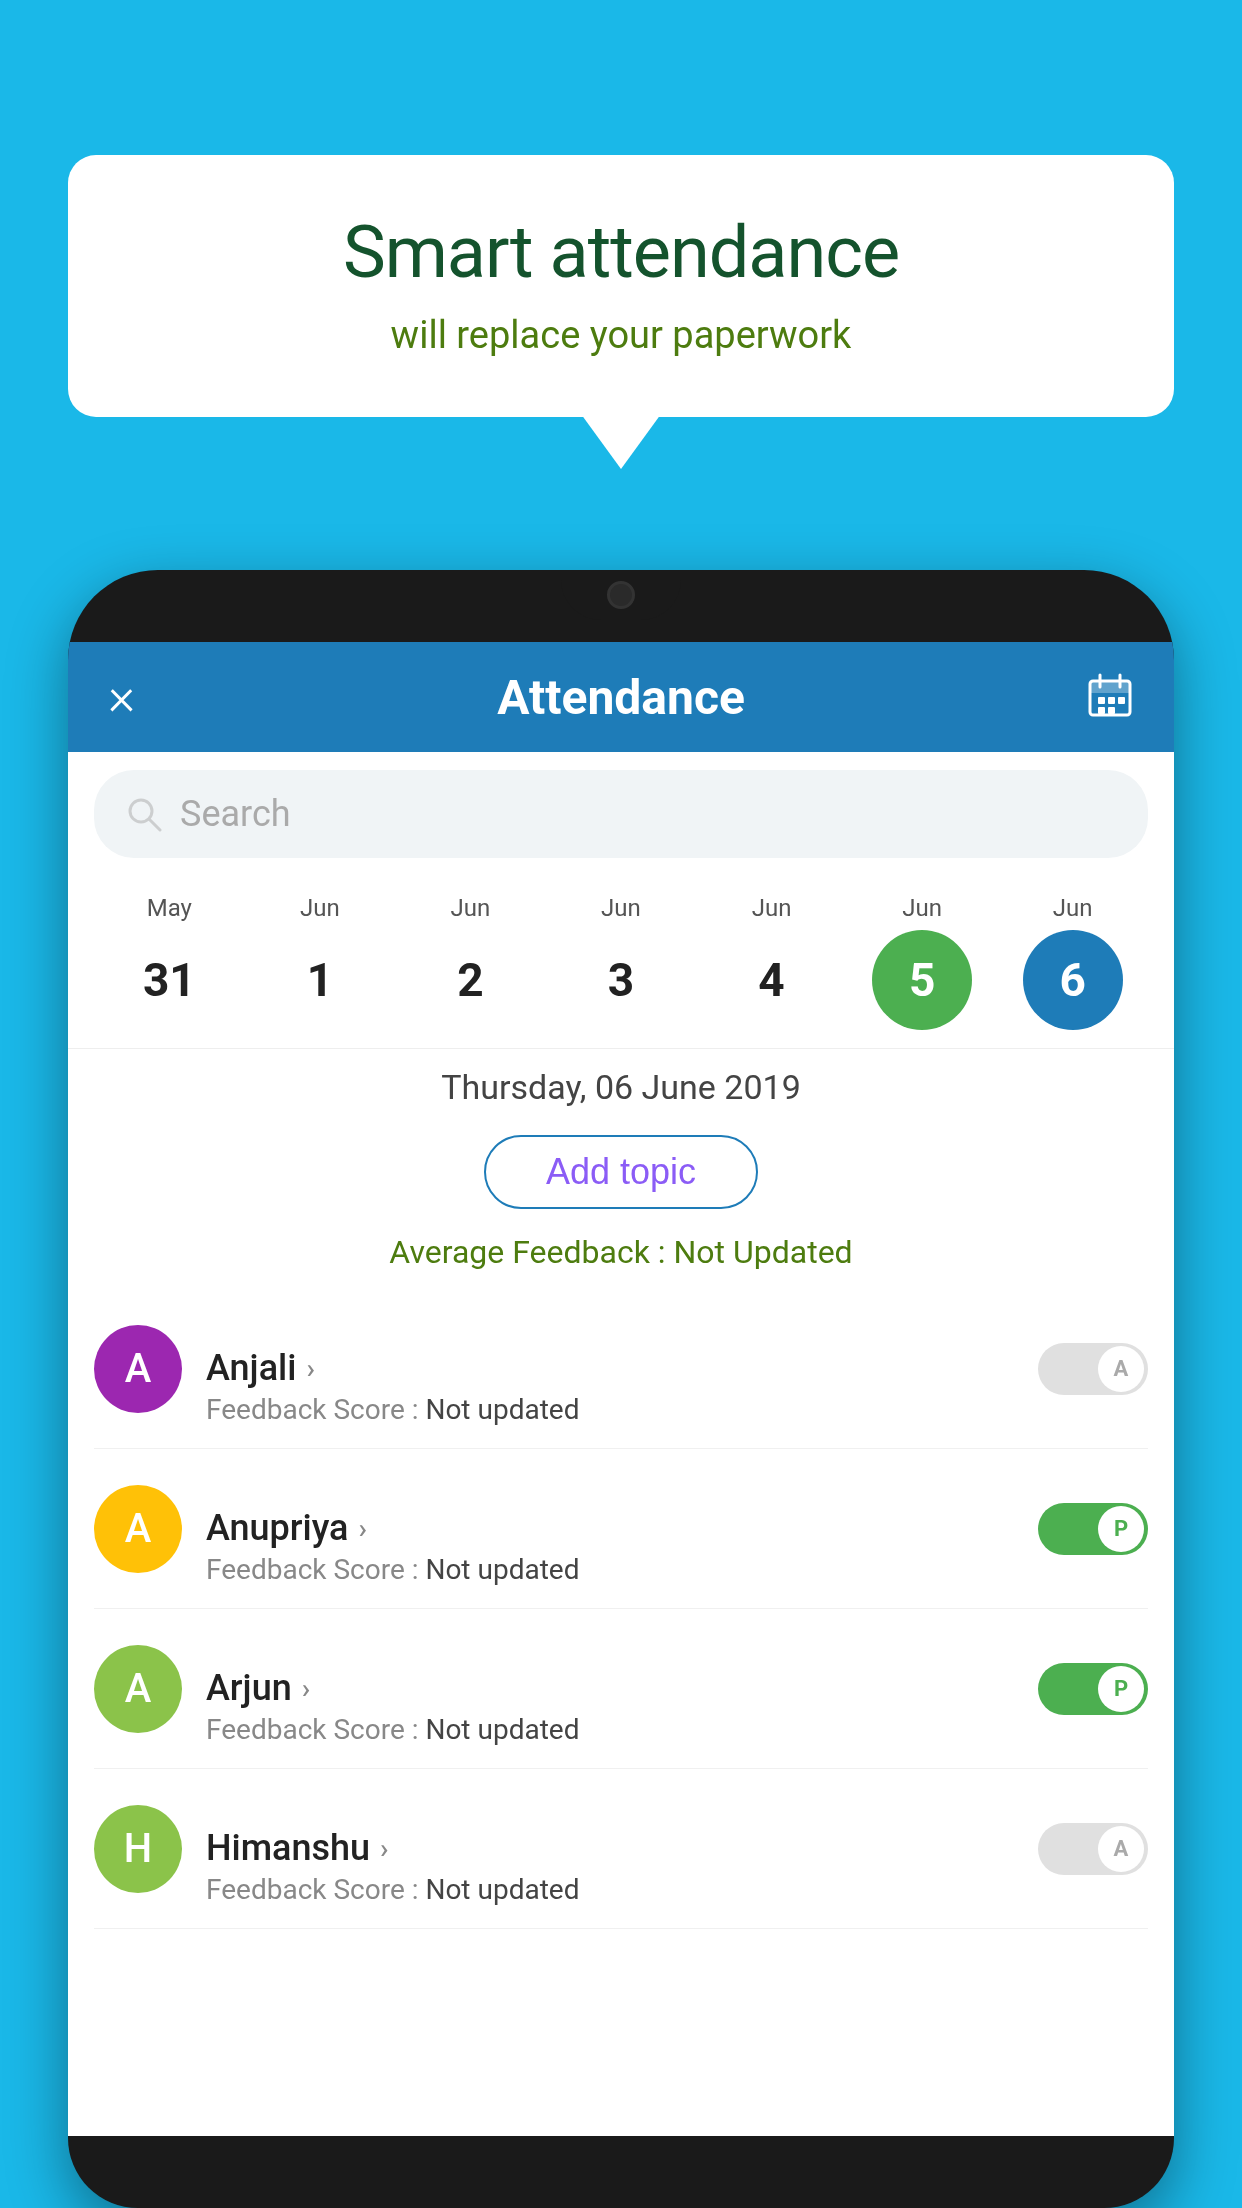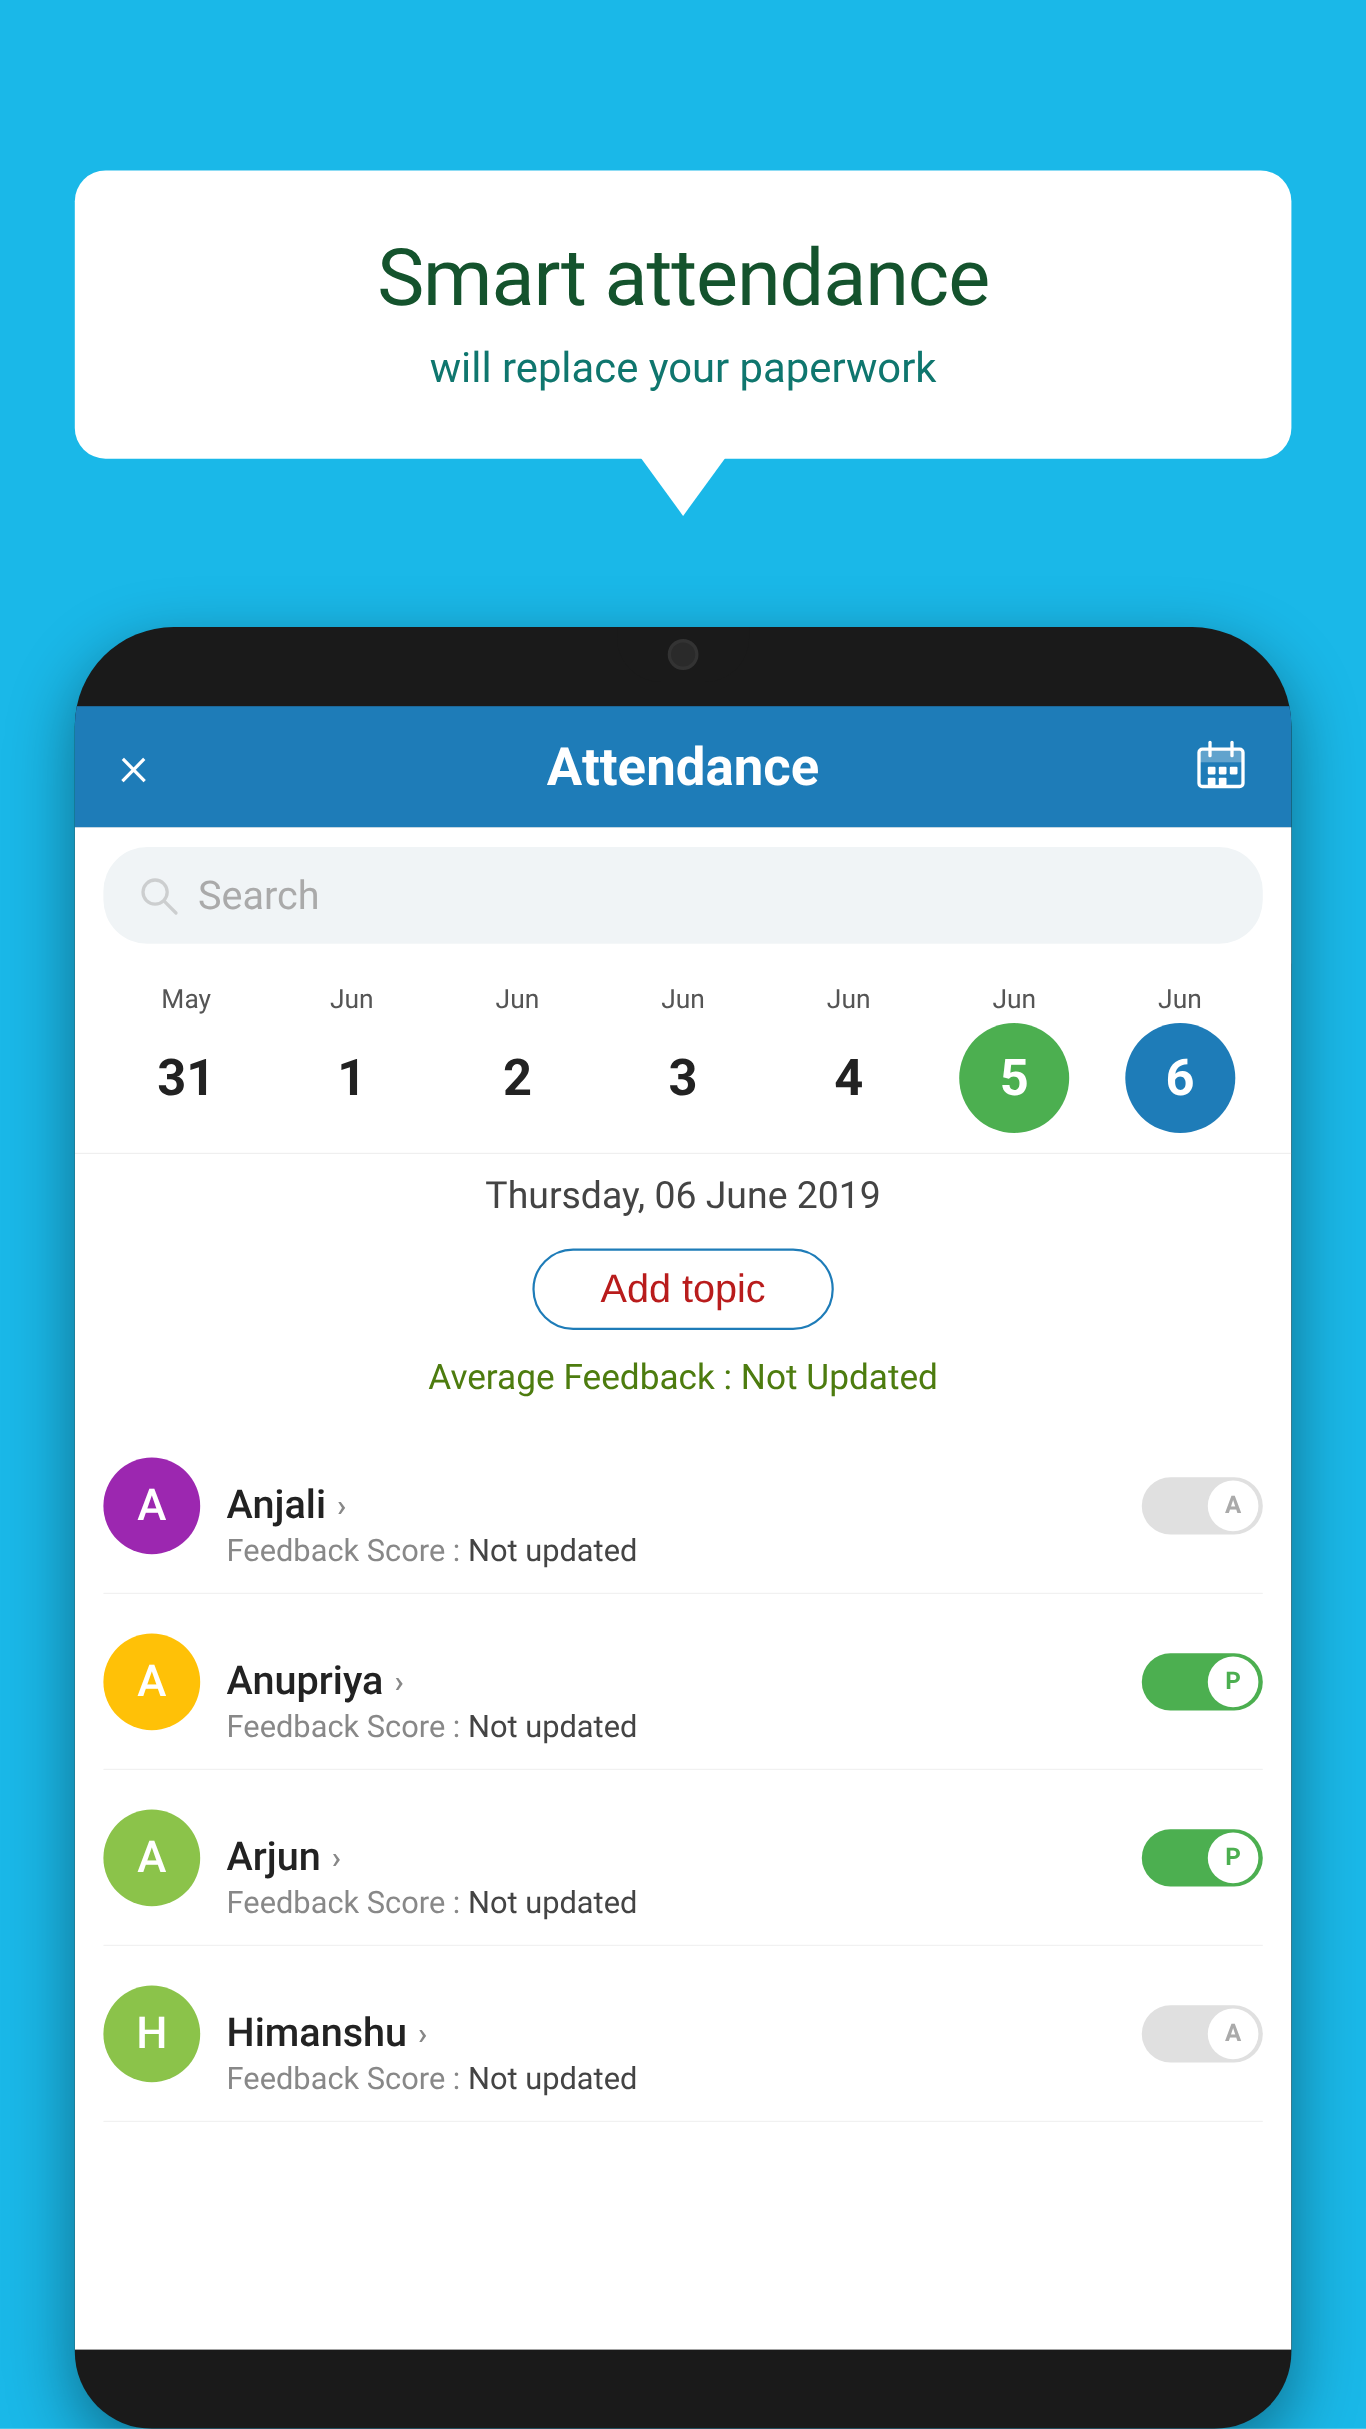--- a/index.html
+++ b/index.html
@@ -43,21 +43,21 @@
     .speech-bubble-title {
       font-size: 72px;
       font-weight: 400;
       color: #14532d;
       margin-bottom: 18px;
       letter-spacing: -1px;
     }
 
     .speech-bubble-subtitle {
       font-size: 38px;
-      color: #0f766e;
+      color: #4d7c0f;
       font-weight: 400;
     }
 
     
     .phone-frame {
       position: absolute;
       top: 570px;
       left: 68px;
       right: 68px;
       bottom: 0;
@@ -264,21 +264,21 @@
     .add-topic-container {
       display: flex;
       justify-content: center;
       padding: 14px 0;
     }
 
     .add-topic-btn {
       border: 2px solid #1e7cb8;
       border-radius: 40px;
       padding: 14px 60px;
-      color: #b91c1c;
+      color: #8b5cf6;
       font-size: 36px;
       background: white;
       cursor: pointer;
     }
 
     
     .avg-feedback {
       text-align: center;
       font-size: 32px;
       color: #666;

